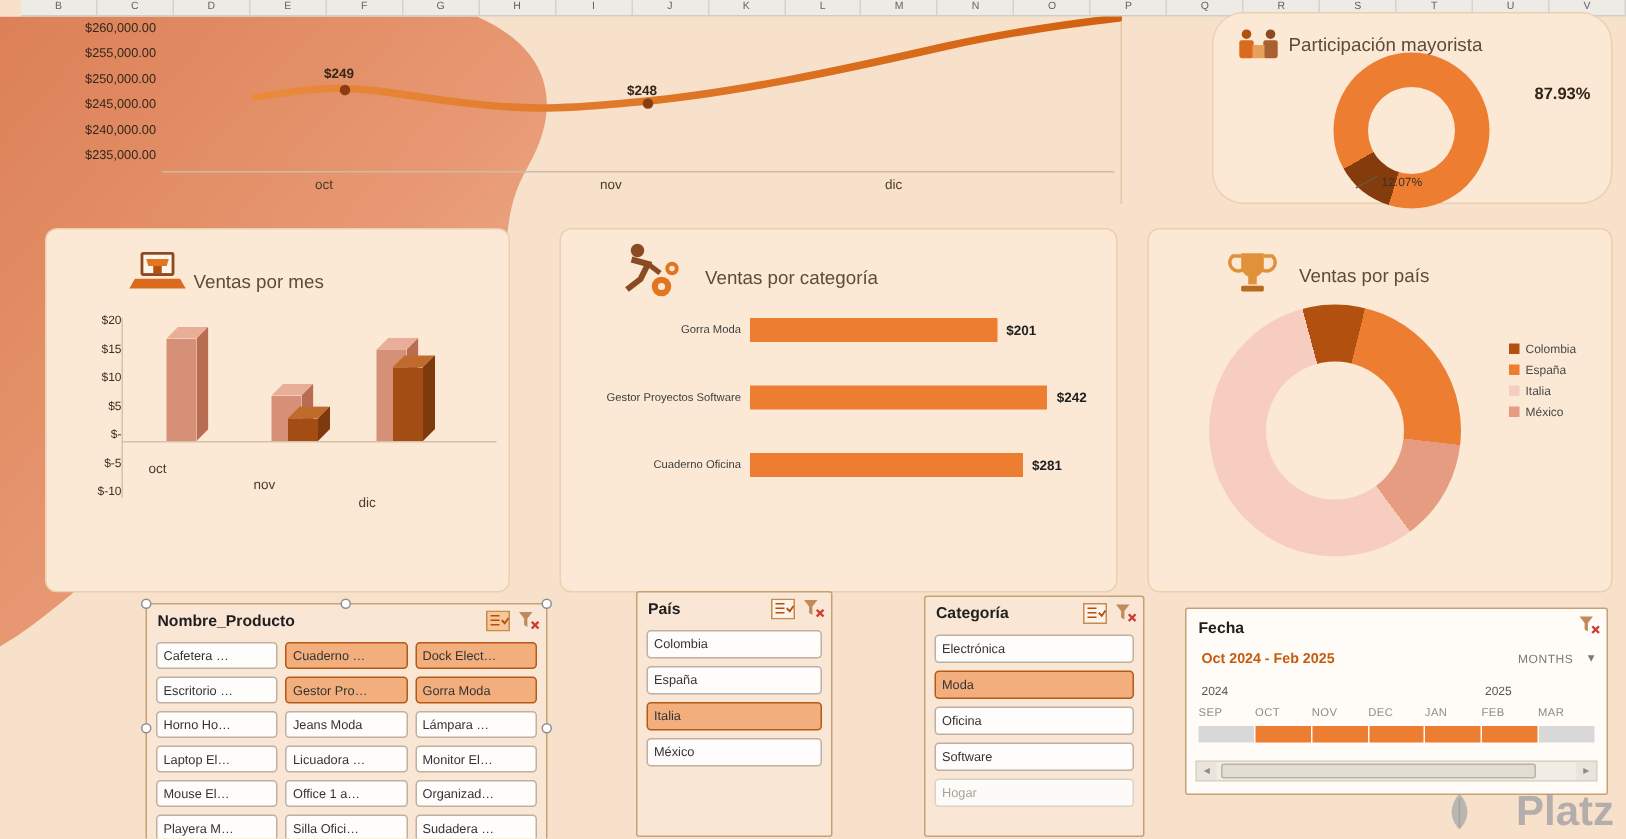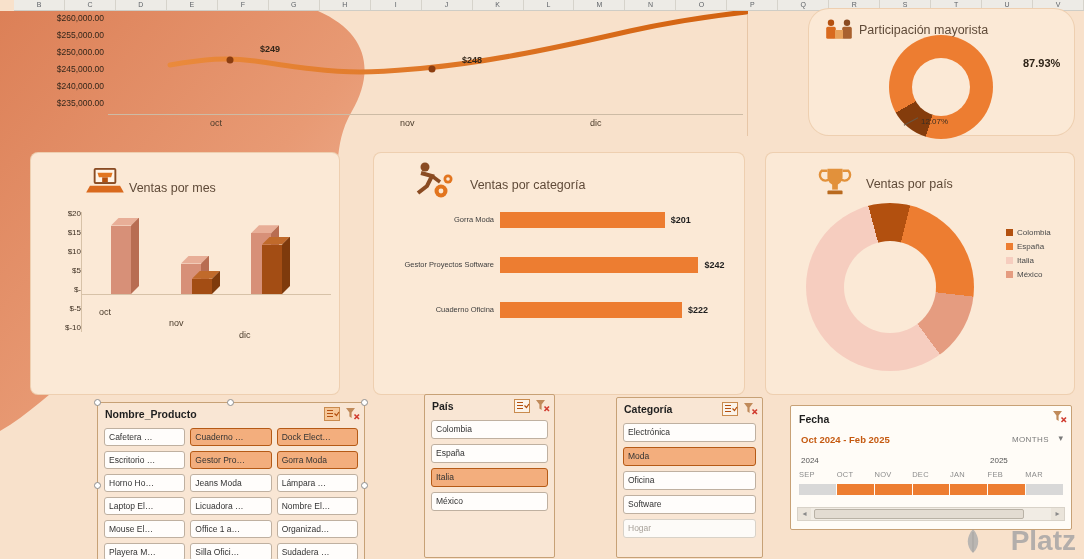--- a/index.html
+++ b/index.html
@@ -17,21 +17,21 @@
   
   .card{position:absolute;background:#FBE9D6;border:1px solid rgba(216,160,105,.35);border-radius:8px;z-index:2;}
   .card-title{position:absolute;font-size:12.5px;color:#5f4a38;}
 
   
   #line-card{position:absolute;left:30px;top:11px;width:718px;height:125px;z-index:2;background:transparent;border:none;border-right:1px solid rgba(200,150,100,.35);}
   #line-yticks{position:absolute;left:0;top:2px;width:74px;}
   .line-ytick{height:17px;font-size:8.5px;text-align:right;color:#33261a;}
   .line-axis{position:absolute;left:78px;right:4px;top:103px;height:1px;background:#cdbba5;}
   .line-xtick{position:absolute;top:107px;font-size:9px;color:#4a3b2b;}
-  .pt-label{position:absolute;font-size:9px;font-weight:bold;color:#33261a;margin-left:44px;}
+  .pt-label{position:absolute;font-size:9px;font-weight:bold;color:#33261a;}
   #pt1{left:186px;top:33px;}
   #pt2{left:388px;top:44px;}
 
   
   #gauge-card{left:808px;top:8px;width:267px;height:128px;border-radius:21px;}
   #gauge-card .card-title{left:50px;top:14px;}
   #gauge-icon{position:absolute;left:14px;top:8px;}
   #gauge-donut{position:absolute;left:80px;top:26px;width:104px;height:104px;border-radius:50%;}
   .gauge-hole{position:absolute;left:23px;top:23px;width:58px;height:58px;border-radius:50%;background:#FBE9D6;}
   #gauge-major{position:absolute;left:214px;top:48px;font-size:11px;font-weight:bold;color:#2f2418;}
@@ -269,21 +269,21 @@
         <div class="cat-value">$201</div>
       </div>
       <div class="cat-row">
         <div class="cat-label">Gestor Proyectos Software</div>
         <div class="cat-bar" style="width: 198.44px;"></div>
         <div class="cat-value">$242</div>
       </div>
       <div class="cat-row">
         <div class="cat-label">Cuaderno Oficina</div>
         <div class="cat-bar" style="width: 182.04px;"></div>
-        <div class="cat-value">$222</div>
+        <div class="cat-value">$281</div>
       </div>
     </div>
 </div>
 
 <div class="card" id="country-card">
   <svg id="country-icon" width="34" height="36" viewBox="0 0 36 36">
     <path d="M10 3h16v9a8 8 0 0 1-16 0z" fill="#E2913B"></path>
     <path d="M10 5H4a6 6 0 0 0 8 9 M26 5h6a6 6 0 0 1-8 9" stroke="#E2913B" fill="none" stroke-width="2.5"></path>
     <rect x="15" y="19" width="6" height="6" fill="#E2913B"></rect>
     <rect x="10" y="26" width="16" height="4" rx="1" fill="#B96A1E"></rect>
@@ -328,21 +328,21 @@
       <div class="slicer-item sel">Cuaderno …</div>
       <div class="slicer-item sel">Dock Elect…</div>
       <div class="slicer-item">Escritorio …</div>
       <div class="slicer-item sel">Gestor Pro…</div>
       <div class="slicer-item sel">Gorra Moda</div>
       <div class="slicer-item">Horno Ho…</div>
       <div class="slicer-item">Jeans Moda</div>
       <div class="slicer-item">Lámpara …</div>
       <div class="slicer-item">Laptop El…</div>
       <div class="slicer-item">Licuadora …</div>
-      <div class="slicer-item">Nombre El…</div>
+      <div class="slicer-item">Monitor El…</div>
       <div class="slicer-item">Mouse El…</div>
       <div class="slicer-item">Office 1 a…</div>
       <div class="slicer-item">Organizad…</div>
       <div class="slicer-item">Playera M…</div>
       <div class="slicer-item">Silla Ofici…</div>
       <div class="slicer-item">Sudadera …</div>
     </div>
   <div class="handle h-nw"></div>
   <div class="handle h-n"></div>
   <div class="handle h-ne"></div>

